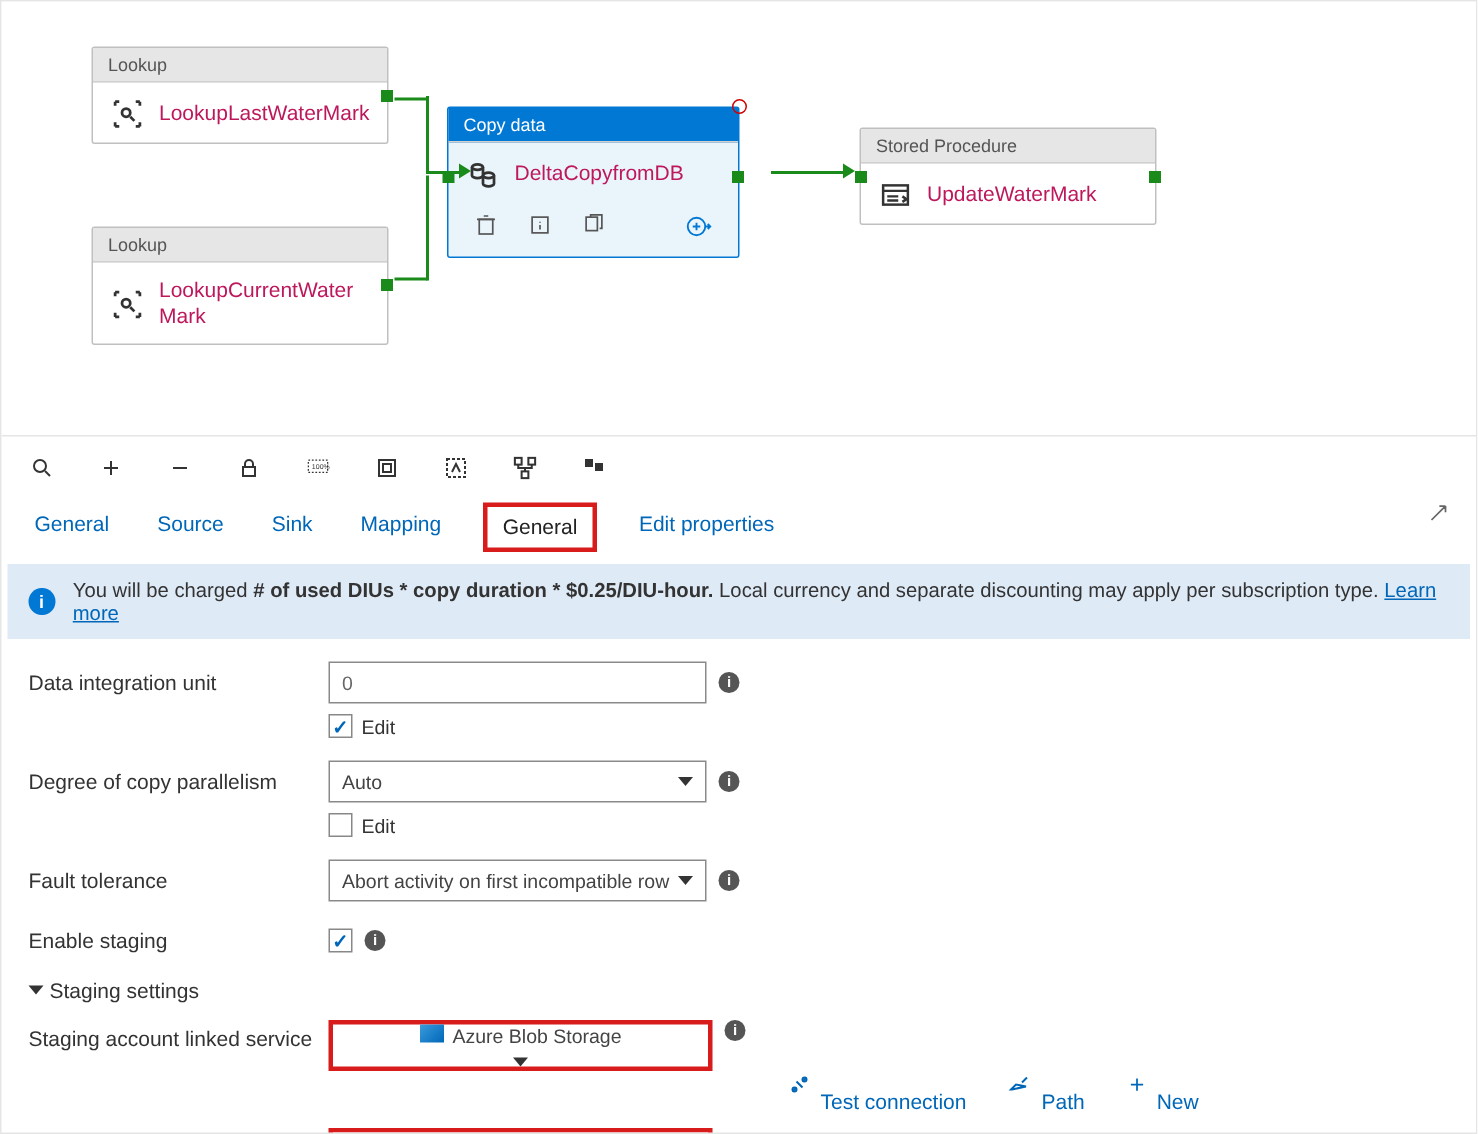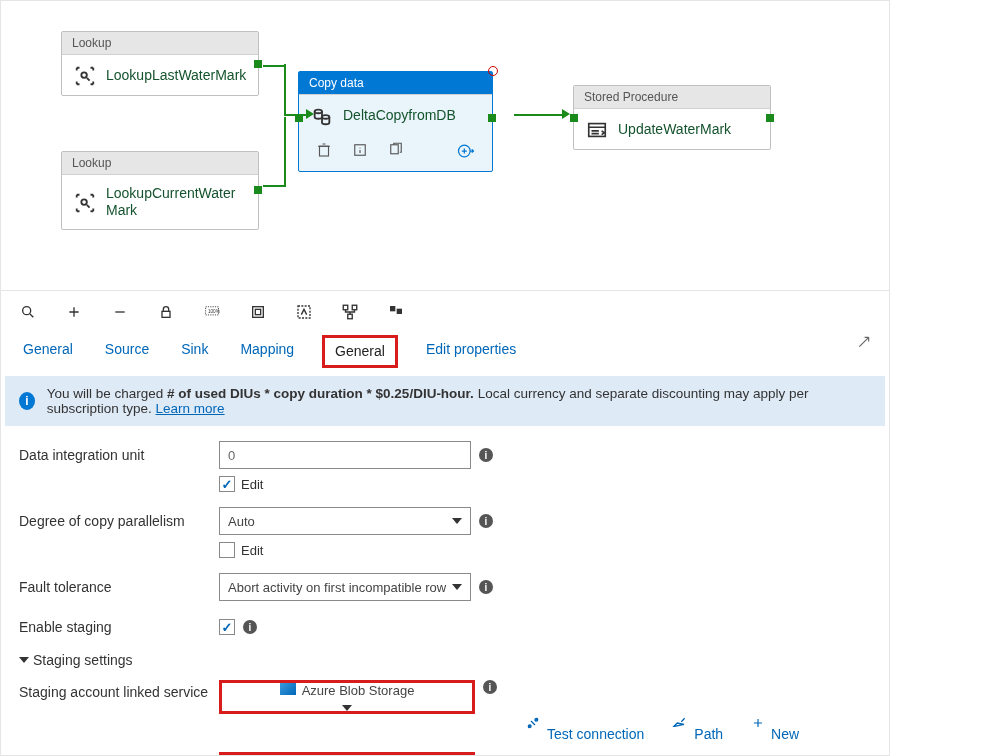--- a/index.html
+++ b/index.html
@@ -1,26 +1,26 @@
 <!DOCTYPE html>
 <html><head>
 <meta charset="utf-8">
 <style>
   * { box-sizing: border-box; margin: 0; padding: 0; font-family: "Segoe UI", -apple-system, sans-serif; }
   body { background: #fff; font-size: 14px; color: #333; }
-  .wrap { width: 890px; height: 756px; position: relative; overflow: hidden; border: 1px solid #e5e5e5; }
+  .wrap { width: 985px; height: 756px; position: relative; overflow: hidden; border: 1px solid #e5e5e5; }
 
   
   .canvas { position: relative; height: 290px; border-bottom: 1px solid #e5e5e5; background: #fff; }
   .node { position: absolute; background: #fff; border: 1px solid #c0c0c0; border-radius: 2px; }
   .node-hdr { background: #e6e6e6; font-size: 12px; color: #555; padding: 4px 10px; border-bottom: 1px solid #d0d0d0; }
   .node-hdr.blue { background: #0078d4; color: #fff; }
   .node-body { display: flex; align-items: center; gap: 10px; padding: 10px 12px; }
   .node-icon { width: 22px; height: 20px; display: inline-block; }
-  .node-title { font-size: 14px; color: #14532d; line-height: 1.2; }
+  .node-title { font-size: 14px; color: #be185d; line-height: 1.2; }
   .node-toolbar { display: flex; justify-content: space-between; align-items: center; padding: 6px 16px 10px 16px; }
   .node-toolbar .small-icon { width: 20px; height: 20px; color: #555; }
 
   .node.selected { border: 1px solid #0078d4; background: #eaf4fb; }
   .ring { position: absolute; width: 10px; height: 10px; border: 1.5px solid #d10000; border-radius: 50%; }
   .port { position: absolute; width: 8px; height: 8px; background: #1a8b1a; }
 
   .arrow-line { position: absolute; border-top: 2px solid #1a8b1a; }
   .arrow-head { position: absolute; width: 0; height: 0; border-top: 5px solid transparent; border-bottom: 5px solid transparent; border-left: 8px solid #1a8b1a; }
 

